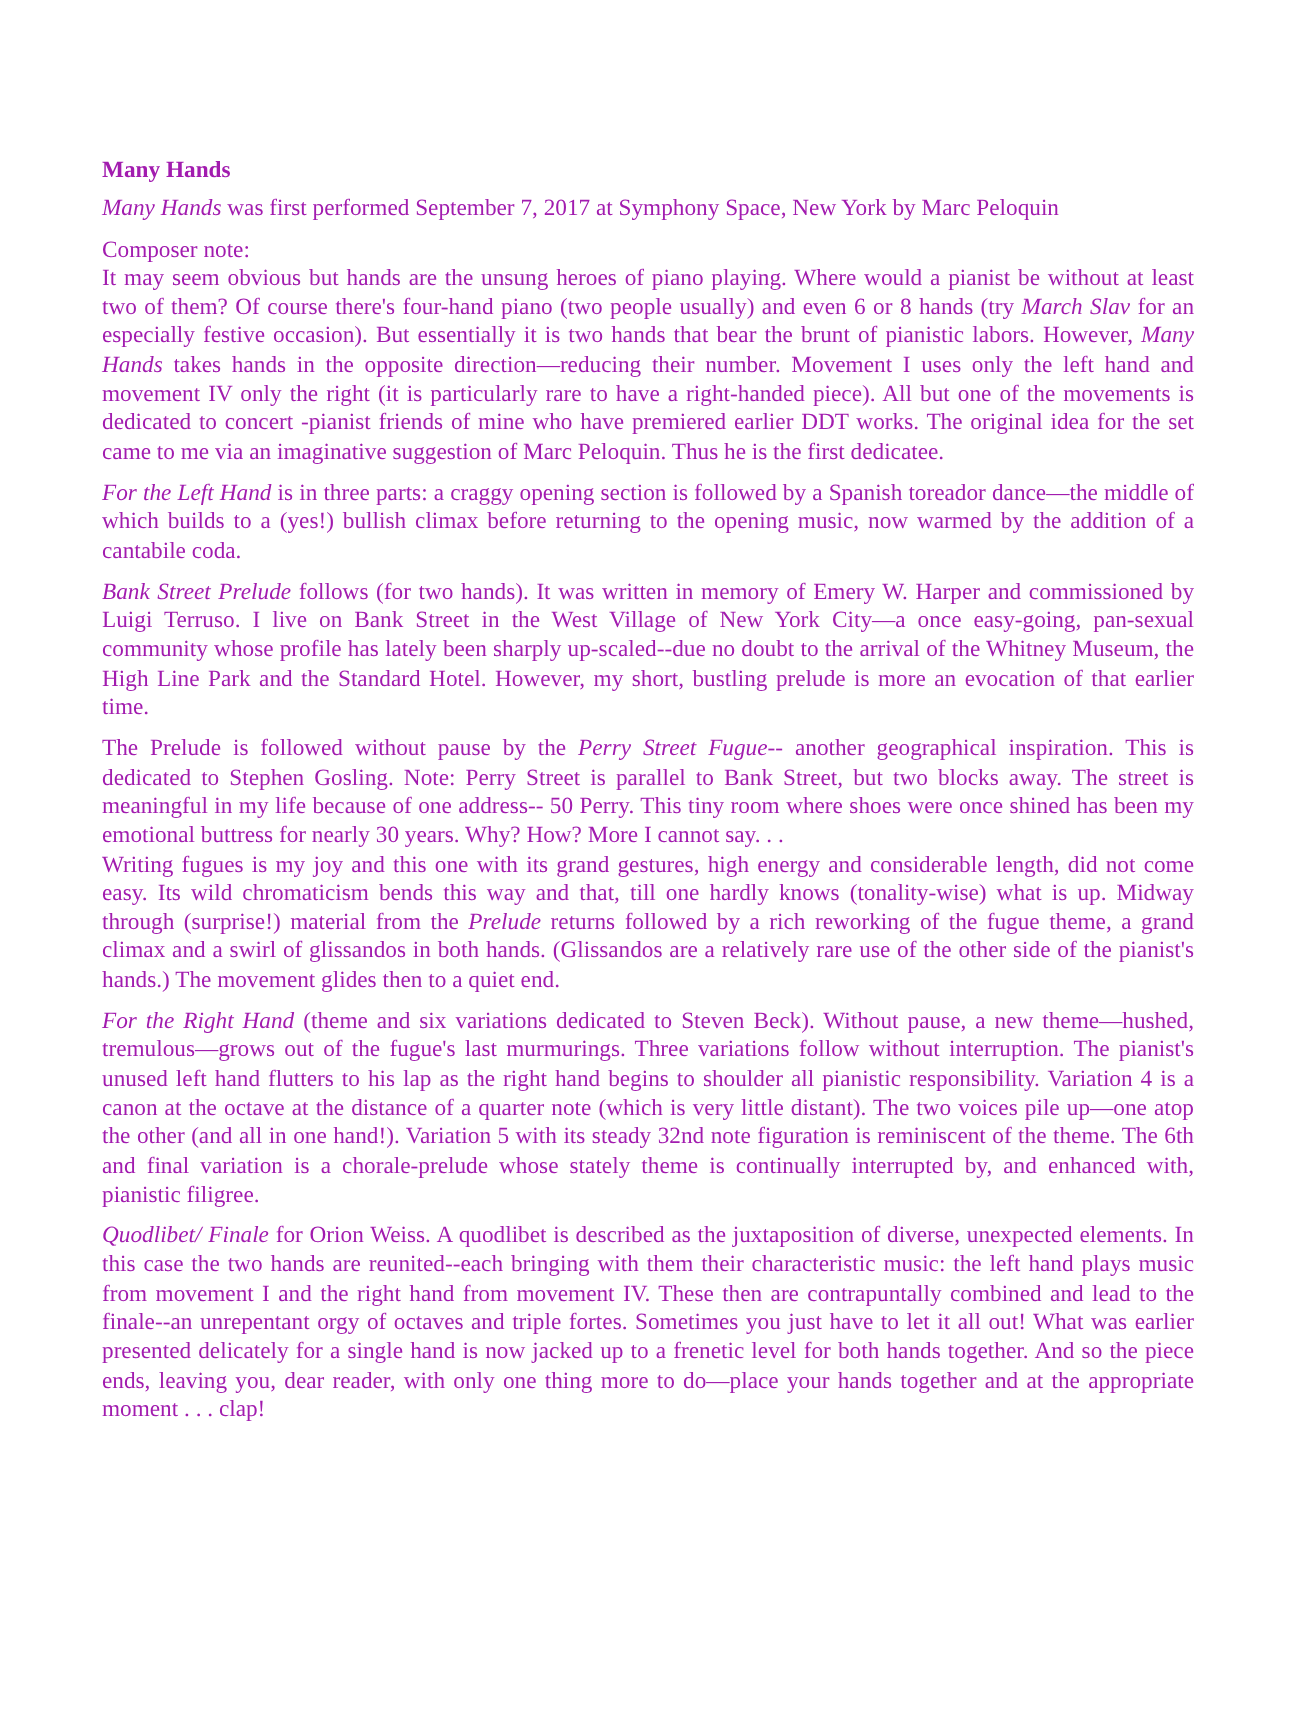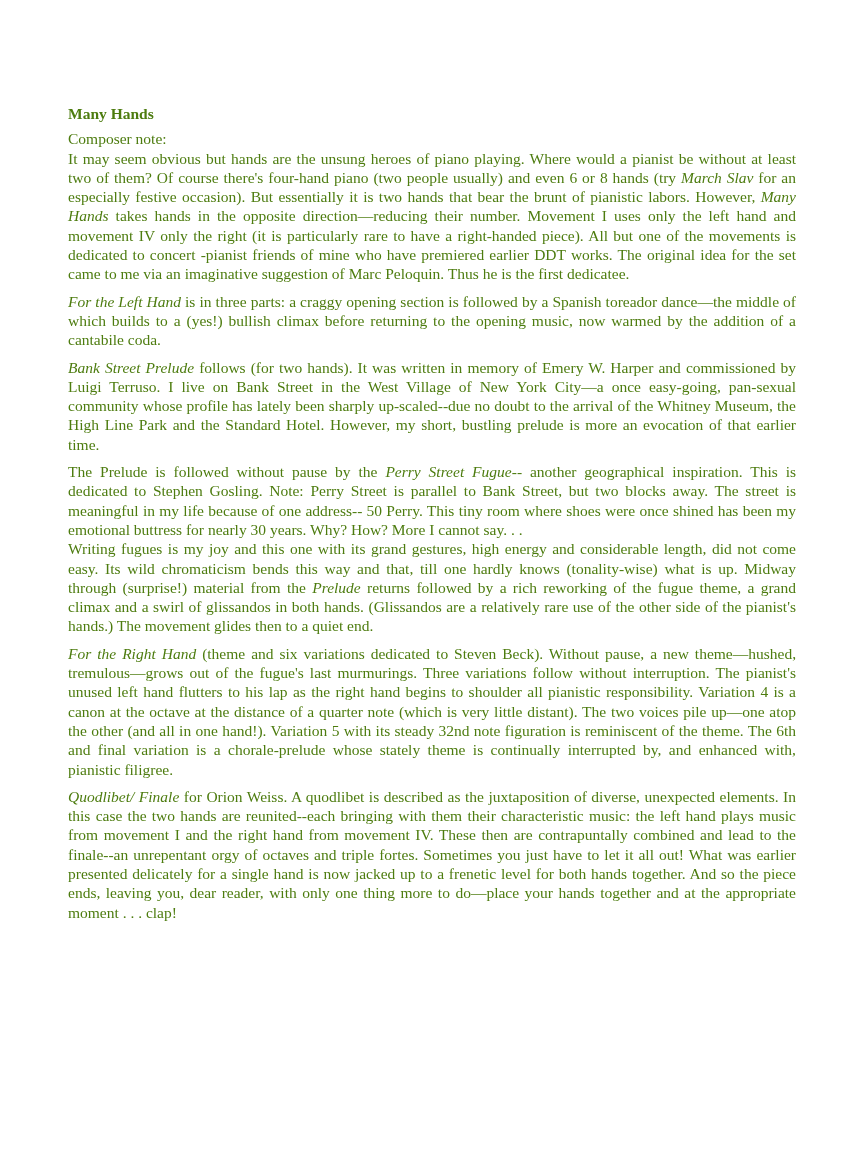--- a/index.html
+++ b/index.html
@@ -9,21 +9,21 @@
   }
   .page {
     width: 864px;
     min-height: 1152px;
     box-sizing: border-box;
     padding: 104px 68px 60px 68px;
     background: #ffffff;
     font-family: "Liberation Serif", "DejaVu Serif", serif;
     font-size: 15.5px;
     line-height: 19.3px;
-    color: #4d7c0f;
+    color: #a21caf;
   }
   .heading {
     font-size: 15.5px;
     font-weight: bold;
     margin: 0 0 6px 0;
     text-align: left;
   }
   p.para {
     margin: 0 0 8px 0;
     text-align: justify;
@@ -32,20 +32,21 @@
   p.para.gap-before {
   }
   .it { font-style: italic; }
 </style>
 </head>
 <body>
 
 <div class="page">
   <h1 class="heading">Many Hands</h1>
   <div>
+      <p class="para"><span class="it">Many Hands</span><span> was first performed September 7, 2017 at Symphony Space, New York by Marc Peloquin</span></p>
       <p class="para"><span>Composer note:</span><br><span>It may seem obvious but hands are the unsung heroes of piano playing. Where would a pianist be without at least two of them? Of course there's four-hand piano (two people usually) and even 6 or 8 hands (try </span><span class="it">March Slav</span><span> for an especially festive occasion). But essentially it is two hands that bear the brunt of pianistic labors. However, </span><span class="it">Many Hands</span><span> takes hands in the opposite direction—reducing their number. Movement I uses only the left hand and movement IV only the right (it is particularly rare to have a right-handed piece). All but one of the movements is dedicated to concert -pianist friends of mine who have premiered earlier DDT works. The original idea for the set came to me via an imaginative suggestion of Marc Peloquin. Thus he is the first dedicatee.</span></p>
       <p class="para gap-before"><span class="it">For the Left Hand</span><span> is in three parts: a craggy opening section is followed by a Spanish toreador dance—the middle of which builds to a (yes!) bullish climax before returning to the opening music, now warmed by the addition of a cantabile coda.</span></p>
       <p class="para"><span class="it">Bank Street Prelude</span><span> follows (for two hands). It was written in memory of Emery W. Harper and commissioned by Luigi Terruso. I live on Bank Street in the West Village of New York City—a once easy-going, pan-sexual community whose profile has lately been sharply up-scaled--due no doubt to the arrival of the Whitney Museum, the High Line Park and the Standard Hotel. However, my short, bustling prelude is more an evocation of that earlier time.</span></p>
       <p class="para"><span>The Prelude is followed without pause by the </span><span class="it">Perry Street Fugue</span><span>-- another geographical inspiration. This is dedicated to Stephen Gosling. Note: Perry Street is parallel to Bank Street, but two blocks away. The street is meaningful in my life because of one address-- 50 Perry. This tiny room where shoes were once shined has been my emotional buttress for nearly 30 years. Why? How? More I cannot say. . .</span><br><span>Writing fugues is my joy and this one with its grand gestures, high energy and considerable length, did not come easy. Its wild chromaticism bends this way and that, till one hardly knows (tonality-wise) what is up. Midway through (surprise!) material from the </span><span class="it">Prelude</span><span> returns followed by a rich reworking of the fugue theme, a grand climax and a swirl of glissandos in both hands. (Glissandos are a relatively rare use of the other side of the pianist's hands.) The movement glides then to a quiet end.</span></p>
       <p class="para"><span class="it">For the Right Hand</span><span> (theme and six variations dedicated to Steven Beck). Without pause, a new theme—hushed, tremulous—grows out of the fugue's last murmurings. Three variations follow without interruption. The pianist's unused left hand flutters to his lap as the right hand begins to shoulder all pianistic responsibility. Variation 4 is a canon at the octave at the distance of a quarter note (which is very little distant). The two voices pile up—one atop the other (and all in one hand!). Variation 5 with its steady 32nd note figuration is reminiscent of the theme. The 6th and final variation is a chorale-prelude whose stately theme is continually interrupted by, and enhanced with, pianistic filigree.</span></p>
       <p class="para"><span class="it">Quodlibet/ Finale</span><span> for Orion Weiss. A quodlibet is described as the juxtaposition of diverse, unexpected elements. In this case the two hands are reunited--each bringing with them their characteristic music: the left hand plays music from movement I and the right hand from movement IV. These then are contrapuntally combined and lead to the finale--an unrepentant orgy of octaves and triple fortes. Sometimes you just have to let it all out! What was earlier presented delicately for a single hand is now jacked up to a frenetic level for both hands together. And so the piece ends, leaving you, dear reader, with only one thing more to do—place your hands together and at the appropriate moment . . . clap!</span></p>
     </div>
 </div>
 
 </body></html>

